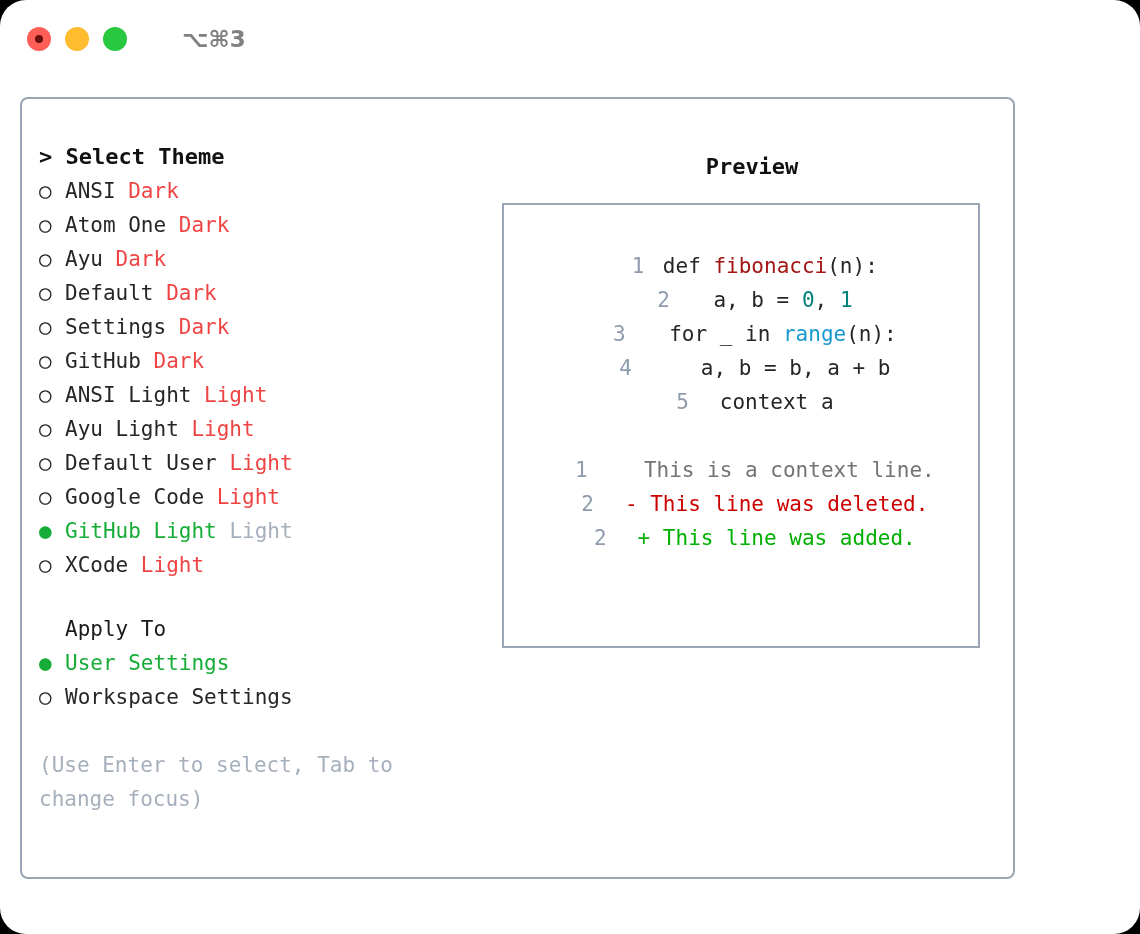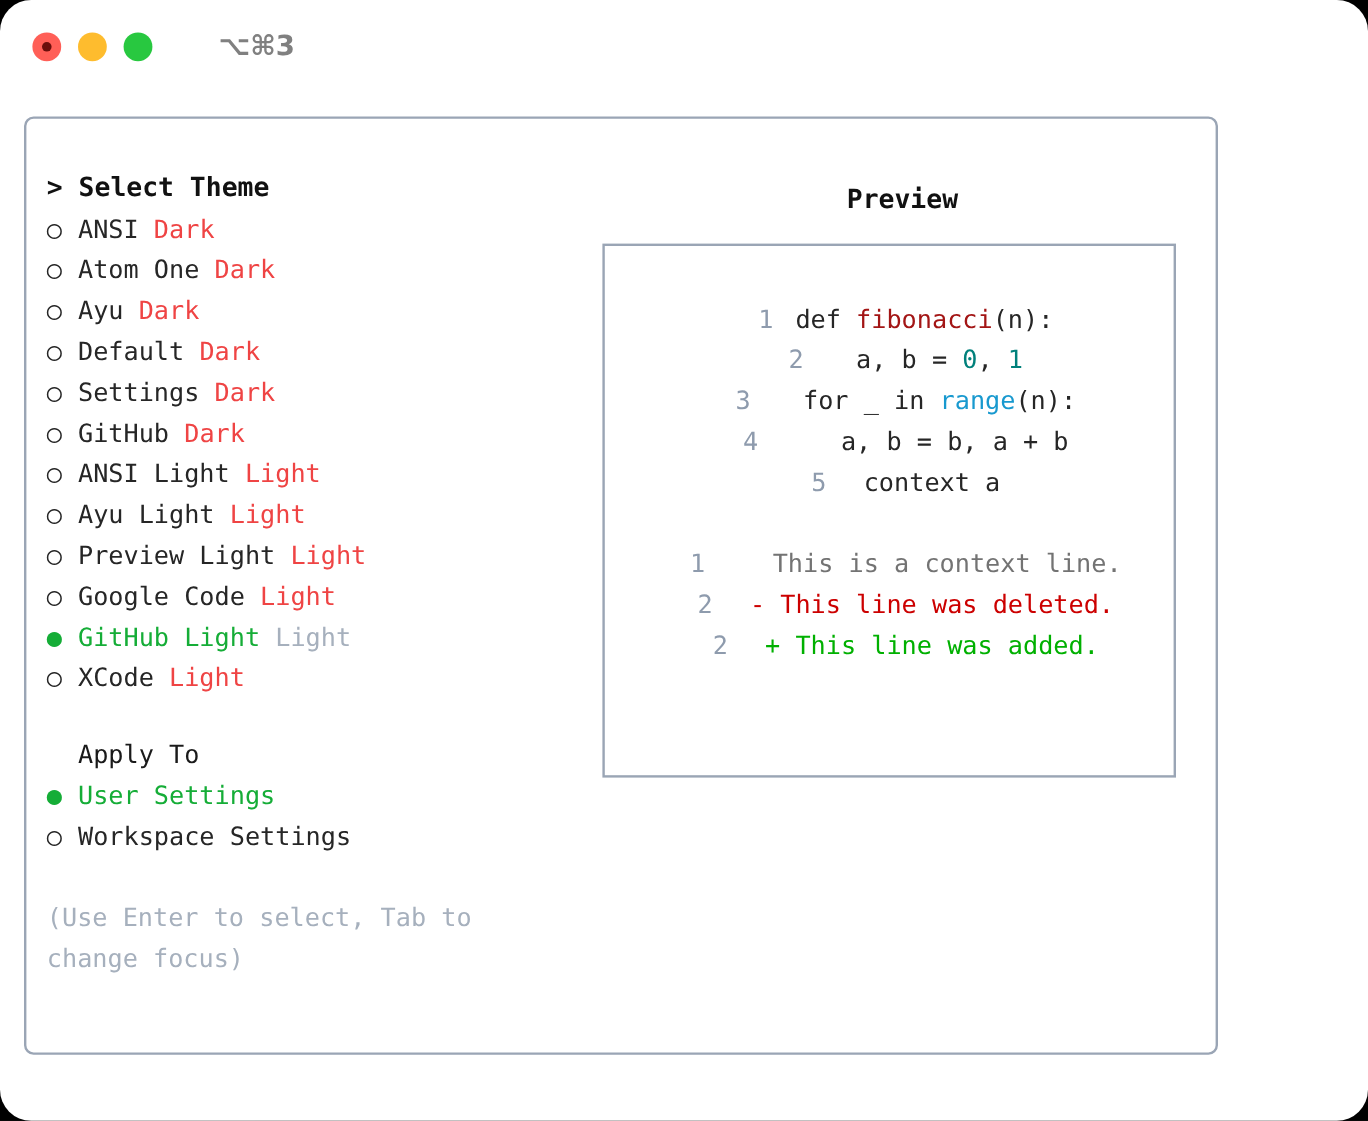--- a/index.html
+++ b/index.html
@@ -199,21 +199,21 @@
 
       <div id="theme-list">
           <div class="opt-row"><span class="bullet">○</span><span>ANSI </span><span class="variant">Dark</span></div>
           <div class="opt-row"><span class="bullet">○</span><span>Atom One </span><span class="variant">Dark</span></div>
           <div class="opt-row"><span class="bullet">○</span><span>Ayu </span><span class="variant">Dark</span></div>
           <div class="opt-row"><span class="bullet">○</span><span>Default </span><span class="variant">Dark</span></div>
           <div class="opt-row"><span class="bullet">○</span><span>Settings </span><span class="variant">Dark</span></div>
           <div class="opt-row"><span class="bullet">○</span><span>GitHub </span><span class="variant">Dark</span></div>
           <div class="opt-row"><span class="bullet">○</span><span>ANSI Light </span><span class="variant">Light</span></div>
           <div class="opt-row"><span class="bullet">○</span><span>Ayu Light </span><span class="variant">Light</span></div>
-          <div class="opt-row"><span class="bullet">○</span><span>Preview Light </span><span class="variant">Light</span></div>
+          <div class="opt-row"><span class="bullet">○</span><span>Default User </span><span class="variant">Light</span></div>
           <div class="opt-row"><span class="bullet">○</span><span>Google Code </span><span class="variant">Light</span></div>
           <div class="opt-row selected"><span class="bullet">●</span><span>GitHub Light </span><span class="variant">Light</span></div>
           <div class="opt-row"><span class="bullet">○</span><span>XCode </span><span class="variant">Light</span></div>
         </div>
 
       <div class="spacer-sm"></div>
 
       <div class="subsection-title">Apply To</div>
 
       <div id="apply-list">

